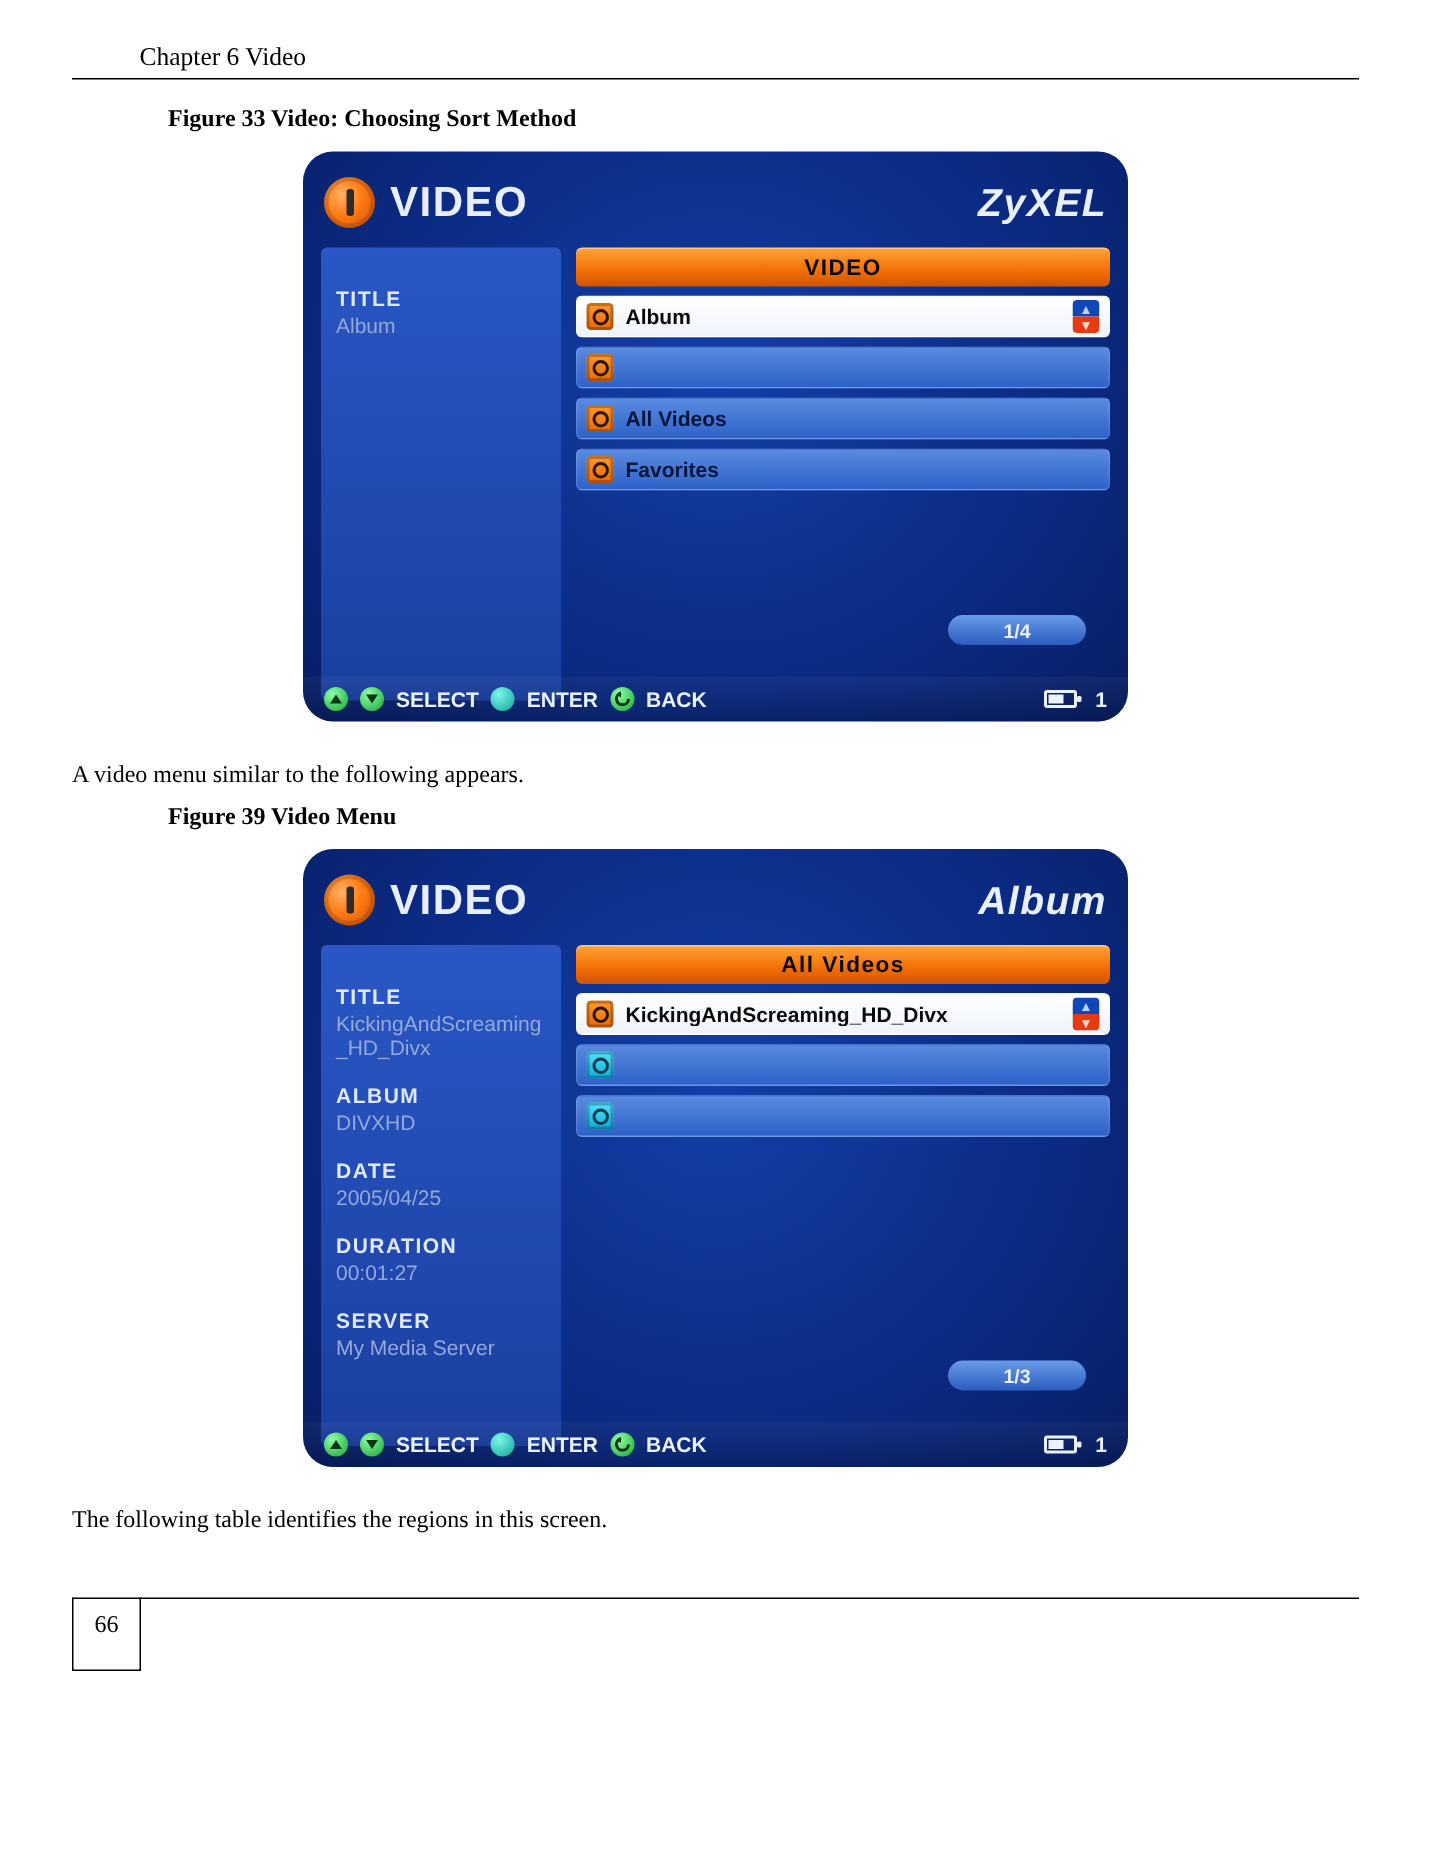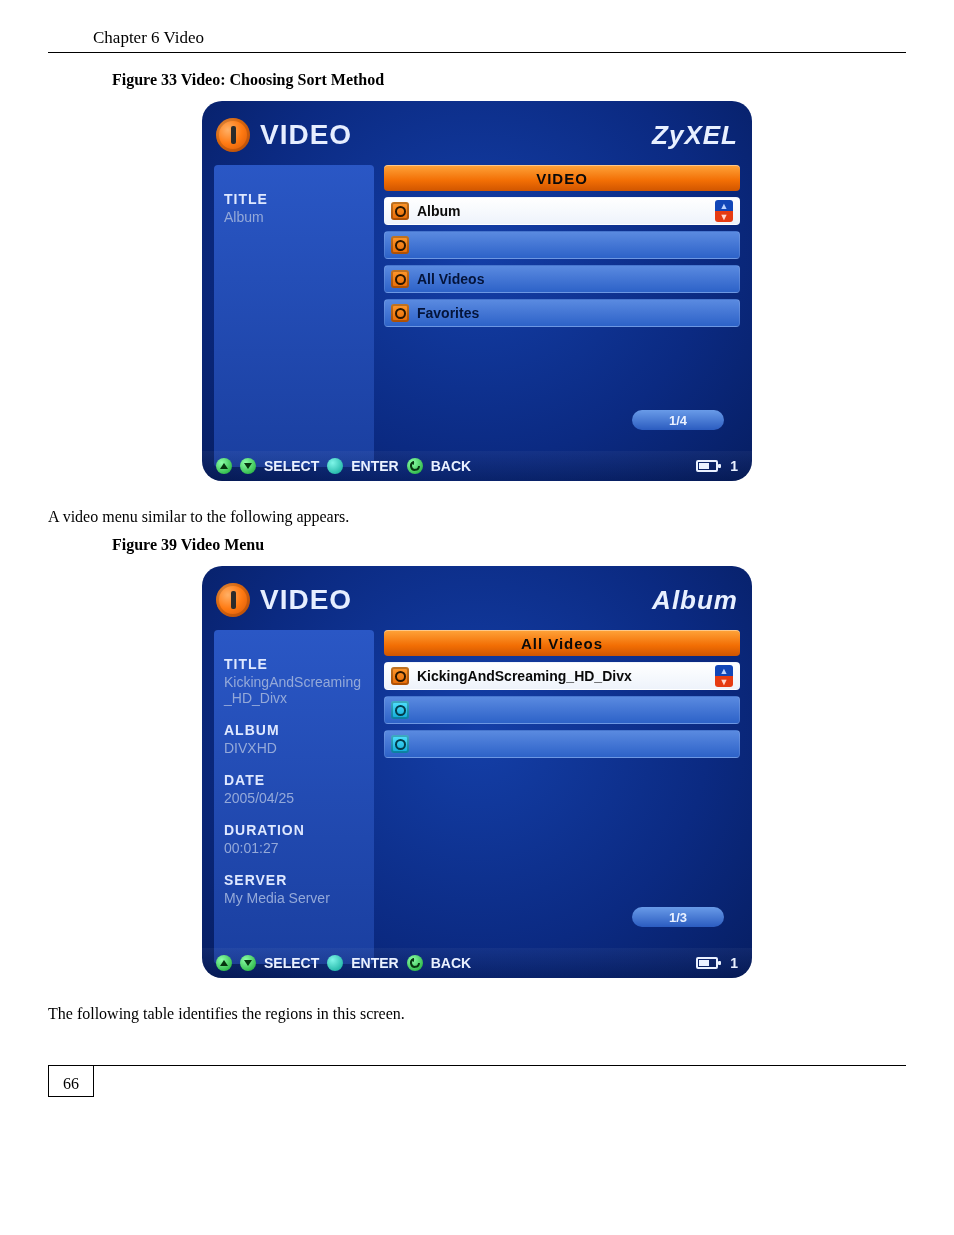--- a/index.html
+++ b/index.html
@@ -163,21 +163,21 @@
   }
   .batt::after{content:"";position:absolute;right:-5px;top:2px;width:3px;height:4px;background:#eaf1ff;border-radius:1px;}
   .batt .fill{position:absolute;left:1px;top:1px;bottom:1px;width:55%;background:#eaf1ff;}
   .foot .bcnt{font-weight:700;color:#eaf1ff;margin-left:4px;}
   
   .page-foot{
     margin-top:40px;border-top:1px solid #000;display:flex;align-items:flex-end;gap:18px;padding-top:0;
     font-size:14px;
   }
   .page-foot .num{
-    border:1px solid #000;border-top:none;padding:10px 14px 3px 14px;font-size:16px;margin-top:-1px;text-align:right;
+    border:1px solid #000;border-top:none;padding:10px 14px 20px 14px;font-size:16px;margin-top:-1px;text-align:right;
   }
 </style>
 </head>
 <body>
 
 <div class="page">
   <div class="running-head">Chapter 6 Video</div>
   <div class="hr"></div>
 
   <div class="caption">Figure 33   Video: Choosing Sort Method</div>

